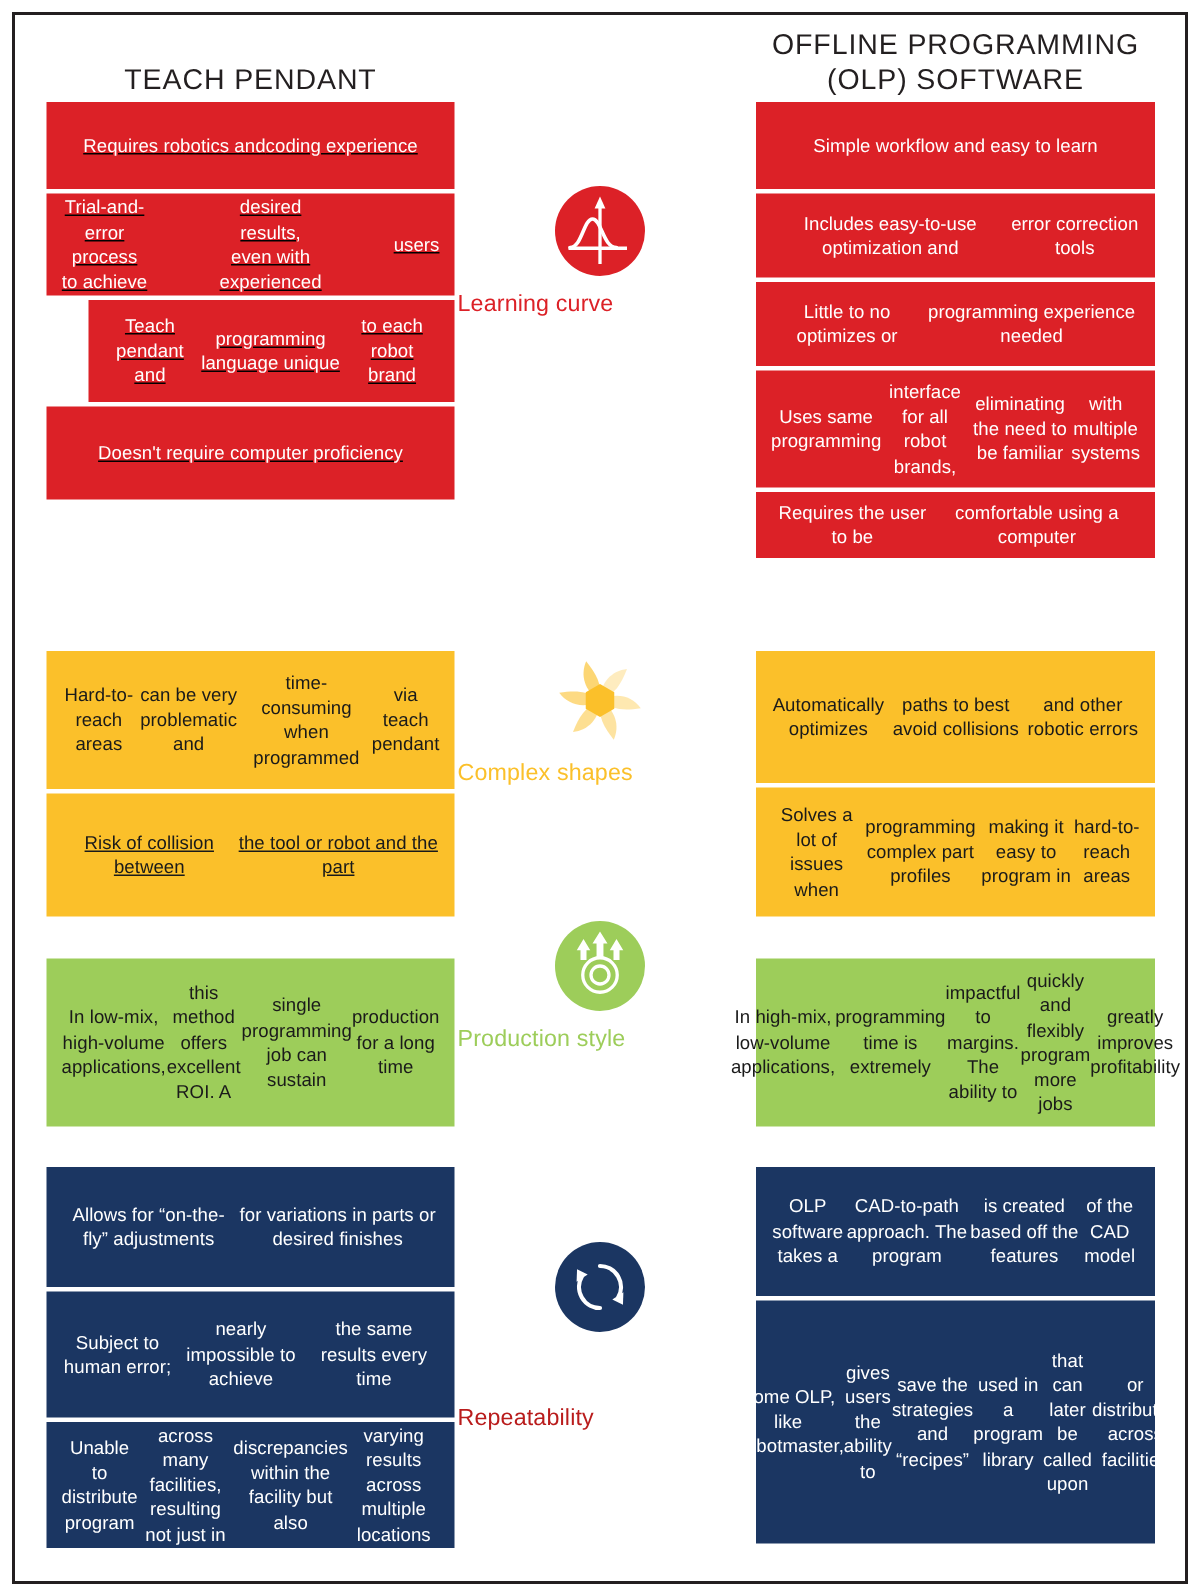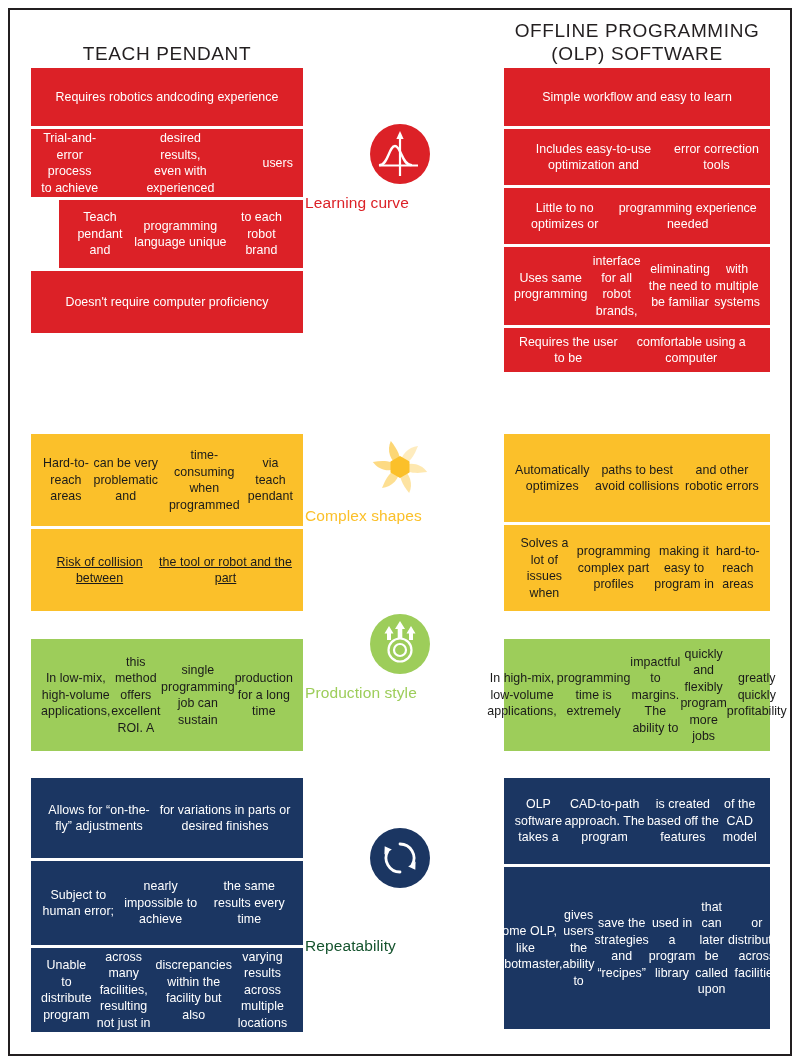--- a/index.html
+++ b/index.html
@@ -94,21 +94,21 @@
 
   <div class="frame"></div>
 
   <div class="col-header" id="hdr-right">
     <div>OFFLINE PROGRAMMING</div>
     <div>(OLP) SOFTWARE</div>
   </div>
   <div class="col-header" id="hdr-left">TEACH PENDANT</div>
 
   <div id="content-root">
-      <div class="col left" style="left: 31px; top: 68px;">
+      <div class="col left" style="left: 31px; top: 68px; text-decoration: underline;">
         <div class="cell light" style="background: rgb(220, 33, 39); color: rgb(255, 255, 255); height: 58px;">
           <span>Requires robotics and</span>
           <br>
           <span>coding experience</span>
         </div>
         <div class="cell light" style="background: rgb(220, 33, 39); color: rgb(255, 255, 255); height: 68px; gap: 24px;">
           <span>Trial-and-error process to achieve</span>
           <br>
           <span>desired results, even with experienced</span>
           <br>
@@ -224,21 +224,21 @@
       <div class="col right" style="left: 504px; top: 639px;">
         <div class="cell dark" style="background: rgb(157, 205, 90); color: rgb(26, 26, 26); height: 112px;">
           <span>In high-mix, low-volume applications,</span>
           <br>
           <span>programming time is extremely</span>
           <br>
           <span>impactful to margins. The ability to</span>
           <br>
           <span>quickly and flexibly program more jobs</span>
           <br>
-          <span>greatly quickly profitability</span>
+          <span>greatly improves profitability</span>
         </div>
       </div>
       <div class="center-block" style="top: 614px;">
         <div class="icon-circle"><svg width="60" height="60" viewBox="0 0 60 60">
             <circle cx="30" cy="30" r="30" fill="#9dcd5a"></circle>
             <g>
               <rect x="28.6" y="29.5" width="2.8" height="15.5" rx="0.7" fill="#fff" transform="rotate(0 30 36)"></rect>
               <rect x="28.6" y="29.5" width="2.8" height="15.5" rx="0.7" fill="#fff" transform="rotate(36 30 36)"></rect>
               <rect x="28.6" y="29.5" width="2.8" height="15.5" rx="0.7" fill="#fff" transform="rotate(72 30 36)"></rect>
               <rect x="28.6" y="29.5" width="2.8" height="15.5" rx="0.7" fill="#fff" transform="rotate(108 30 36)"></rect>
@@ -307,17 +307,17 @@
         </div>
       </div>
       <div class="center-block" style="top: 828px;">
         <div class="icon-circle"><svg width="60" height="60" viewBox="0 0 60 60">
             <circle cx="30" cy="30" r="30" fill="#1b3662"></circle>
             <path d="M30 16 A14 14 0 0 1 42.1 37" fill="none" stroke="#fff" stroke-width="2.8" stroke-linecap="round"></path>
             <polygon points="45.6,33.5 38.2,38.4 45.3,41.8" fill="#fff"></polygon>
             <path d="M30 44 A14 14 0 0 1 17.9 23" fill="none" stroke="#fff" stroke-width="2.8" stroke-linecap="round"></path>
             <polygon points="14.4,26.5 21.8,21.6 14.7,18.2" fill="#fff"></polygon>
           </svg></div>
-        <div class="center-label" style="color: #14532d; margin-top: 48px;">Repeatability</div>
+        <div class="center-label" style="color: #b91c1c; margin-top: 48px;">Repeatability</div>
       </div>
     </div>
 
 </div>
 
 </body></html>

